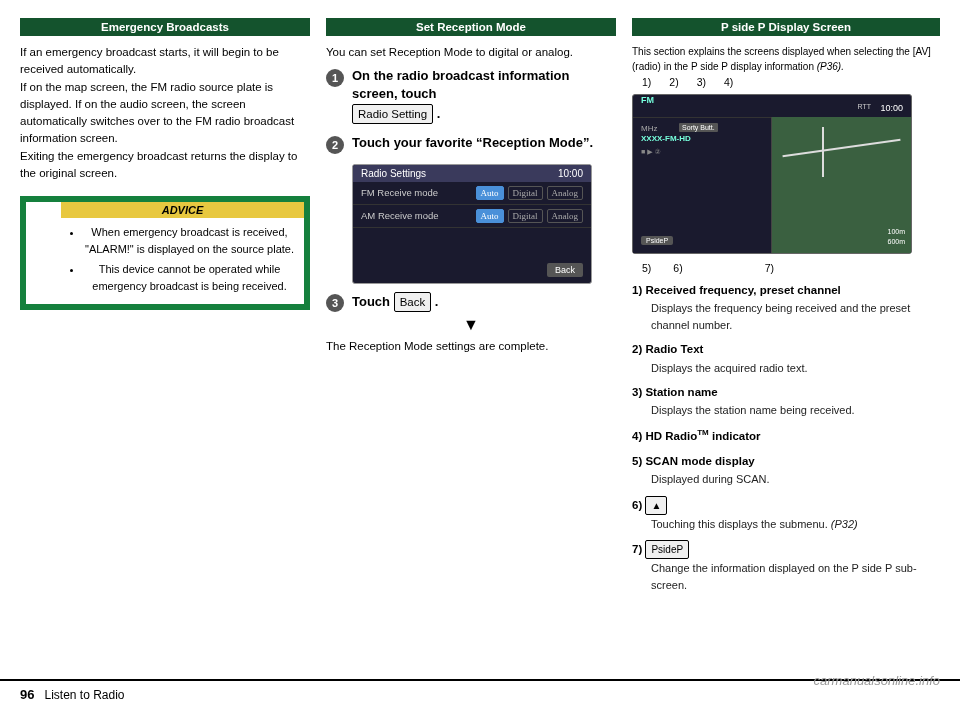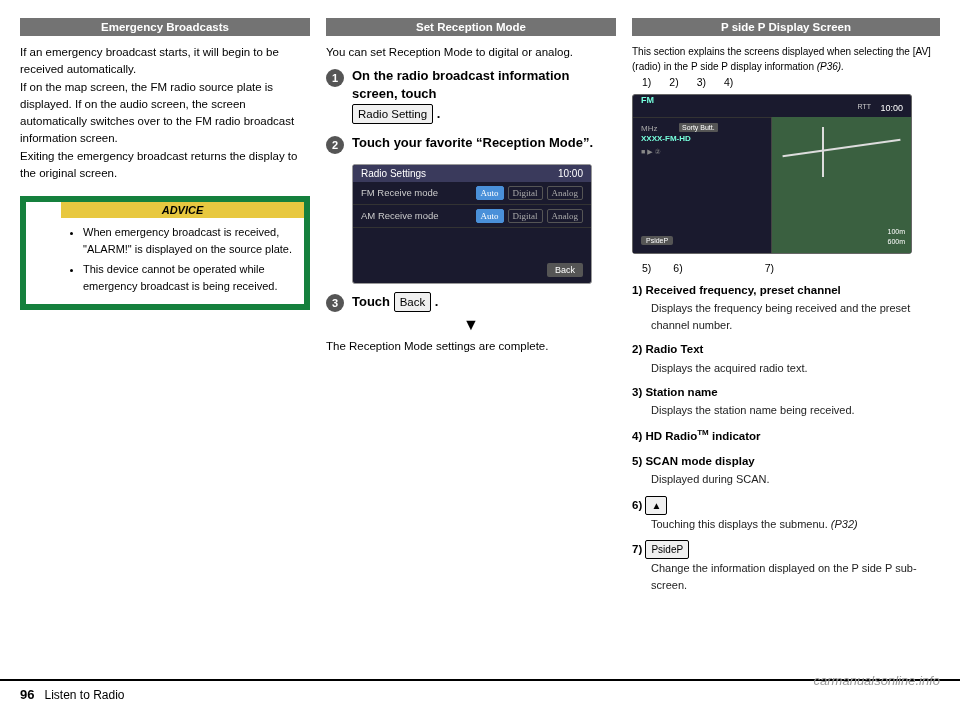--- a/index.html
+++ b/index.html
@@ -29,21 +29,21 @@
       flex-shrink: 0;
     }
     .col-middle {
       width: 290px;
       flex-shrink: 0;
     }
     .col-right {
       flex: 1;
     }
     .section-header {
-      background: #737373;
+      background: #14532d;
       color: #fff;
       text-align: center;
       font-size: 11.5px;
       font-weight: bold;
       padding: 3px 6px;
       margin-bottom: 8px;
     }
     .body-text {
       font-size: 11.5px;
       line-height: 1.5;
@@ -66,20 +66,21 @@
     .advice-content {
       padding: 6px 8px;
       font-size: 11px;
       line-height: 1.5;
     }
     .advice-content ul {
       padding-left: 14px;
     }
     .advice-content li {
       margin-bottom: 4px;
+      text-align: center;
     }
     .step-block {
       display: flex;
       gap: 8px;
       margin-bottom: 10px;
       align-items: flex-start;
     }
     .step-num {
       background: #555;
       color: #fff;

